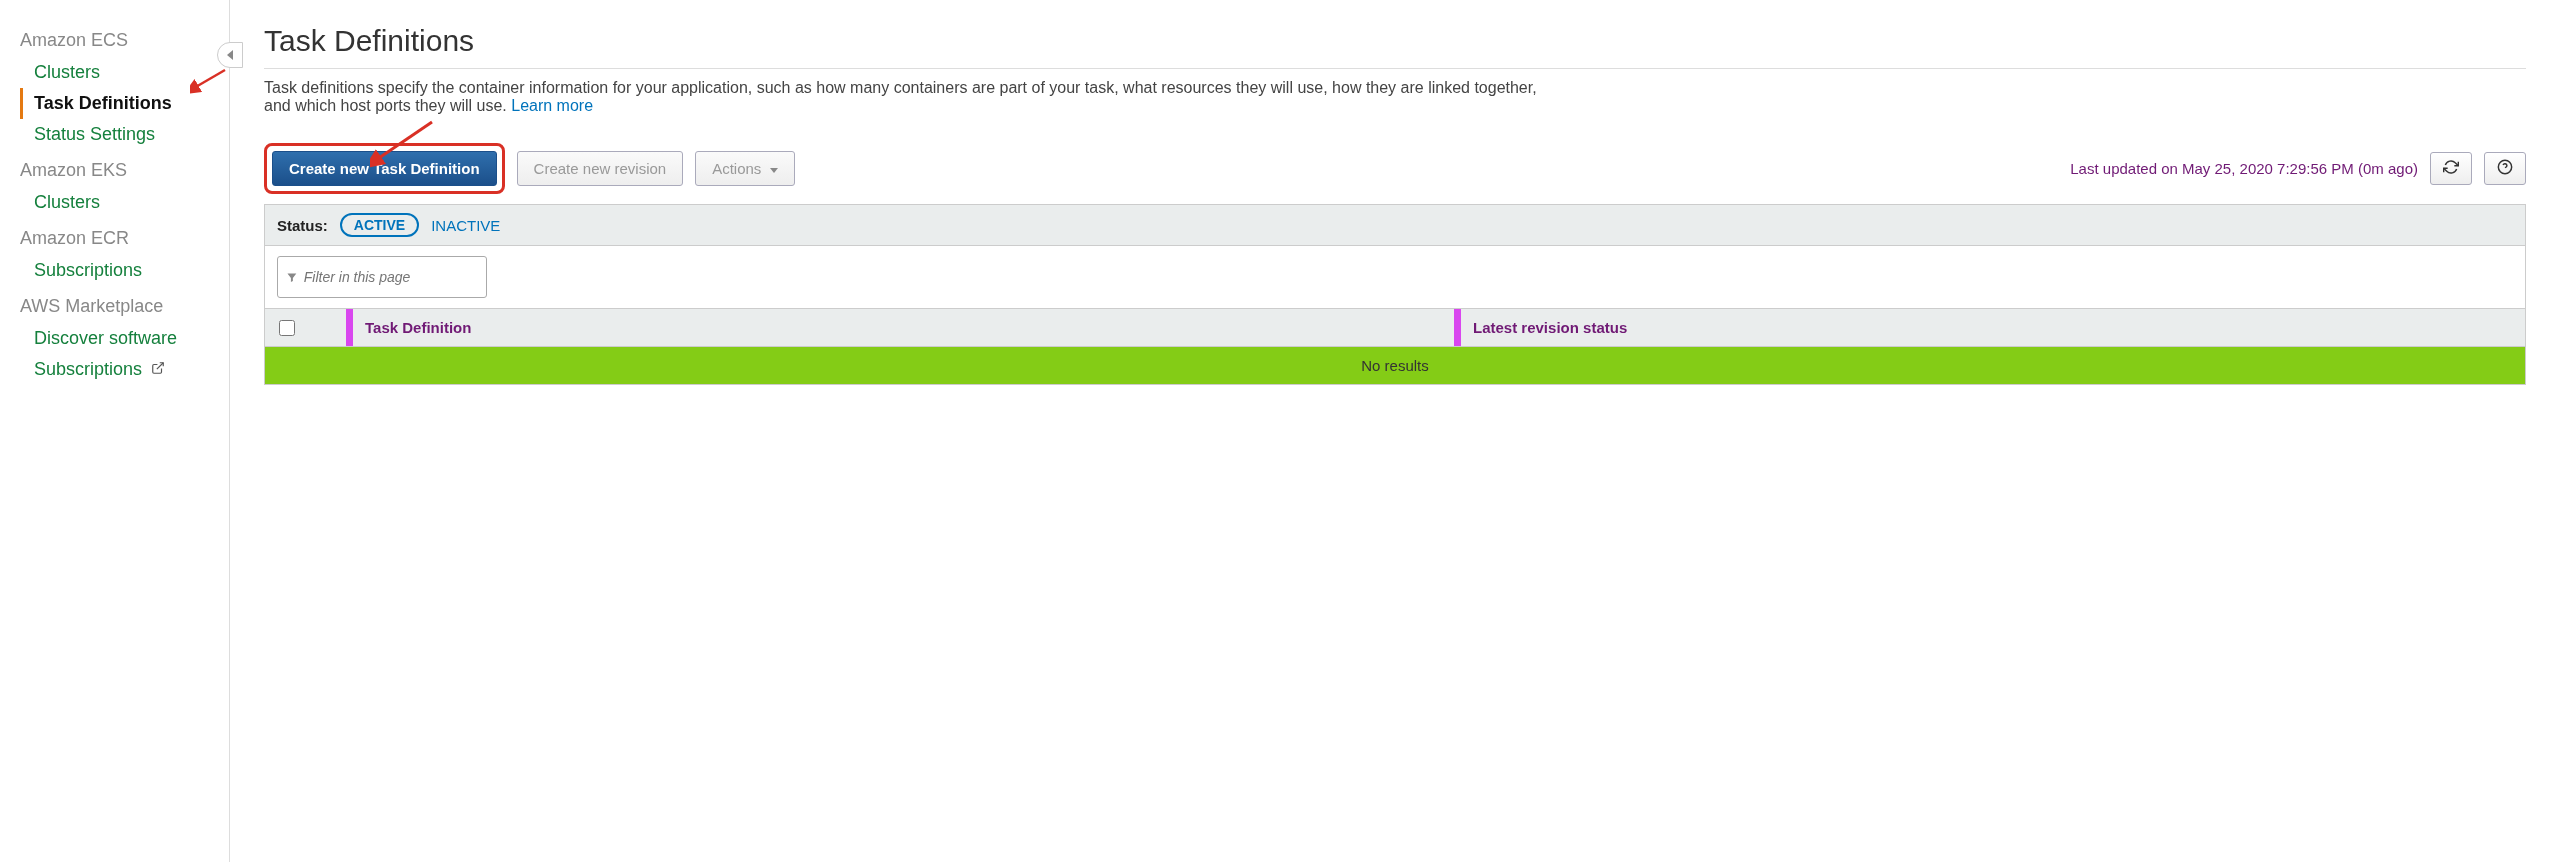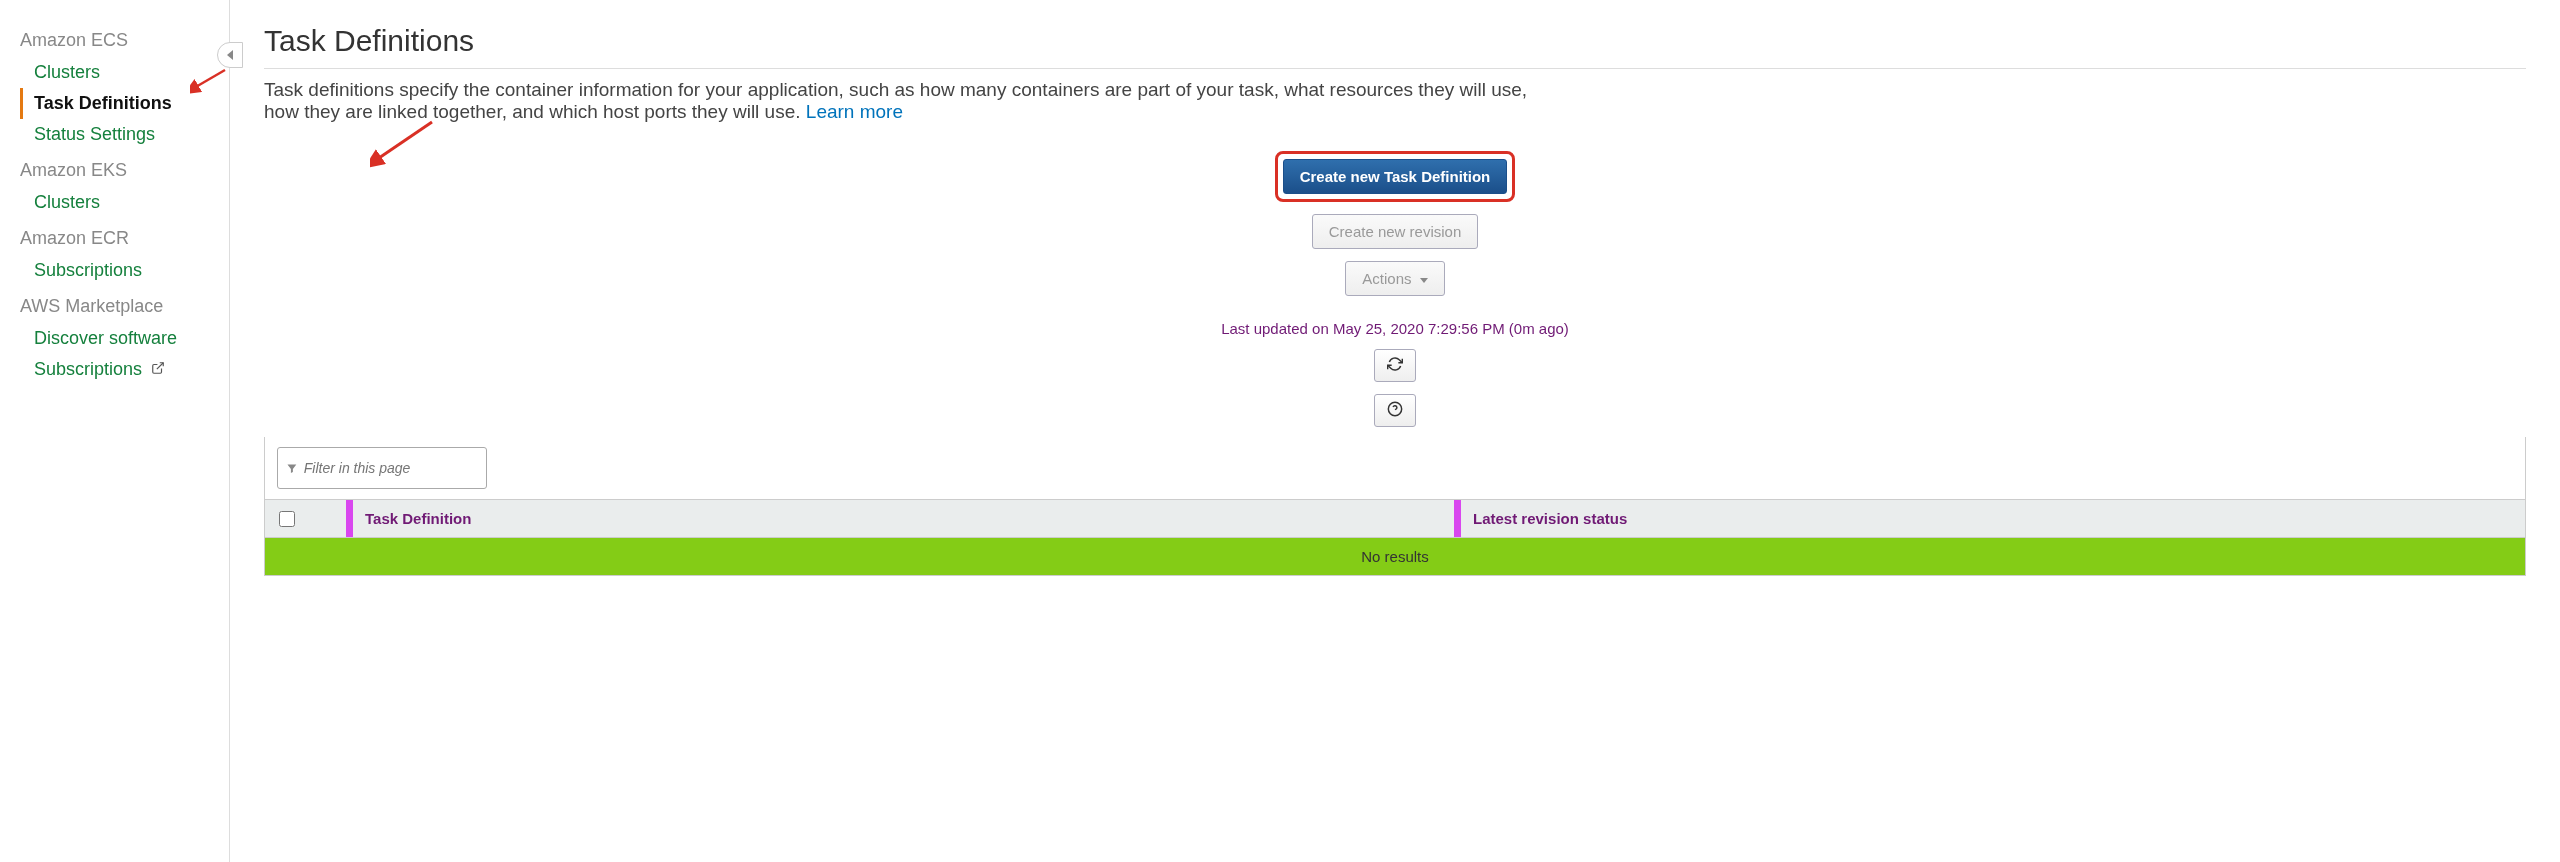--- a/index.html
+++ b/index.html
@@ -66,31 +66,30 @@
   .page-title {
     font-size: 30px;
     font-weight: 400;
     color: #333;
     margin-bottom: 4px;
     border-bottom: 1px solid #ddd;
     padding-bottom: 10px;
   }
   .page-desc {
     color: #444;
-    font-size: 19px;
+    font-size: 16px;
     margin: 10px 0 28px 0;
     max-width: 1300px;
   }
   .page-desc a { color: #0073bb; text-decoration: none; }
   .toolbar-row {
     display: flex;
     align-items: center;
     gap: 12px;
     margin-bottom: 10px;
-    flex-direction: column;
   }
   .btn {
     font-size: 15px;
     padding: 8px 16px;
     border-radius: 3px;
     border: 1px solid #aab;
     background: linear-gradient(#fff, #eee);
     cursor: pointer;
   }
   .btn.primary {
@@ -305,20 +304,25 @@
       </button>
       <button class="btn icon-btn">
         <svg width="16" height="16" viewBox="0 0 24 24" fill="none" stroke="#333" stroke-width="2.2">
             <circle cx="12" cy="12" r="10"></circle>
             <path d="M9.1 9a3 3 0 0 1 5.8 1c0 2-3 3-3 3"></path>
             <line x1="12" y1="17" x2="12" y2="17.01"></line>
           </svg>
       </button>
     </div>
 
+    <div class="status-bar">
+      <span class="status-label">Status:</span>
+      <span class="status-pill">ACTIVE</span>
+      <span class="status-link">INACTIVE</span>
+    </div>
 
     <div class="filter-row">
       <div class="filter-input-wrap">
         <svg width="13" height="13" viewBox="0 0 24 24" fill="#888">
             <path d="M3 4h18l-7 9v6l-4 2v-8z"></path>
           </svg>
         <input type="text" placeholder="Filter in this page" style="">
       </div>
     </div>
 

